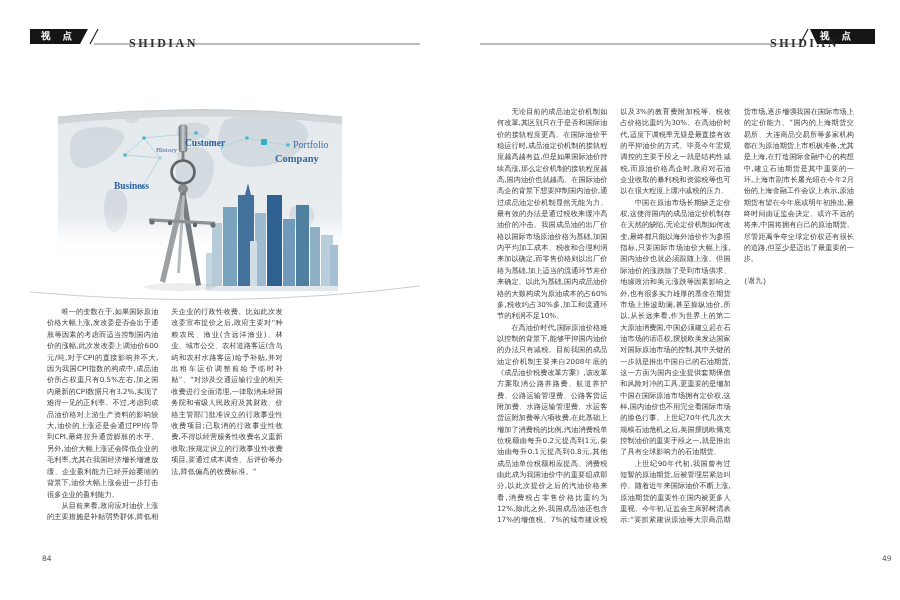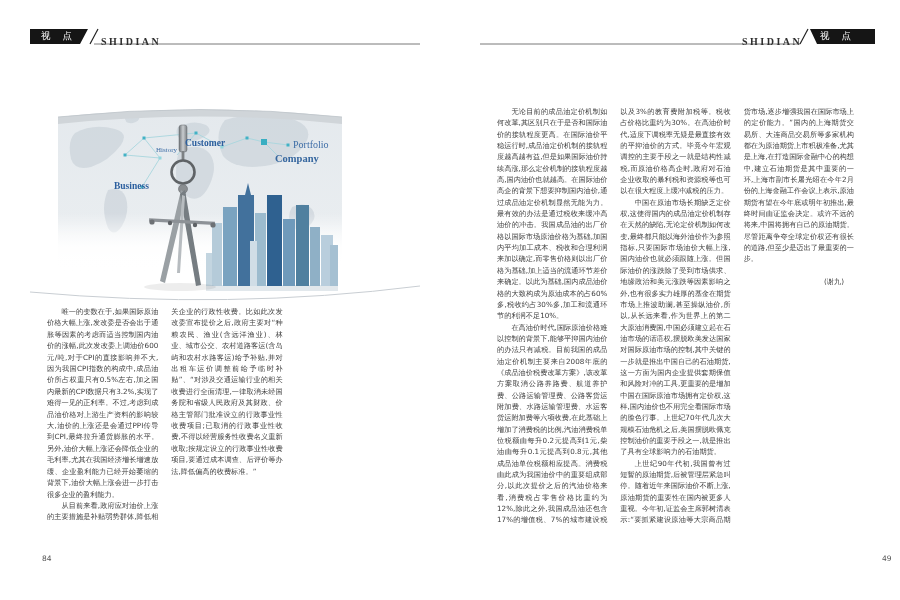--- a/index.html
+++ b/index.html
@@ -1,39 +1,39 @@
 <!DOCTYPE html>
 <html><head>
 <meta charset="utf-8">
 <style>
   html,body{margin:0;padding:0;}
   body{width:900px;height:600px;background:#ffffff;position:relative;overflow:hidden;
        font-family:"DejaVu Sans","Liberation Sans",sans-serif;}
   .abs{position:absolute;}
   
   .hdr-cn{position:absolute;color:#fff;font-family:"Liberation Serif",serif;
-          font-size:9.5px;font-weight:400;letter-spacing:12px;white-space:nowrap;}
+          font-size:9.5px;font-weight:700;letter-spacing:12px;white-space:nowrap;}
   .hdr-en{position:absolute;color:#2e2e2e;font-family:"Liberation Serif",serif;
-          font-size:10px;font-weight:600;letter-spacing:2.5px;white-space:nowrap;}
+          font-size:12px;font-weight:600;letter-spacing:2.5px;white-space:nowrap;margin-left:28px;}
   
   .maplabel{position:absolute;font-family:"Liberation Serif",serif;color:#3d6da6;white-space:nowrap;}
   .ml-history{left:119px;top:146px;font-size:7px;padding-left:37px;}
   .ml-customer{left:185px;top:138px;font-size:9.5px;font-weight:600;color:#2c5f9e;}
   .ml-portfolio{left:293px;top:139px;font-size:10px;}
   .ml-company{left:275px;top:153px;font-size:10.5px;font-weight:600;color:#36679f;}
   .ml-business{left:114px;top:181px;font-size:9.5px;font-weight:600;color:#2c5f9e;text-align:right;}
   
   .cols{position:absolute;column-gap:13px;column-count:3;column-fill:auto;
         font-size:7.2px;color:#3e3e3e;text-align:justify;overflow:hidden;
         font-family:"DejaVu Sans",sans-serif;}
   .cols-left{left:47px;top:306px;width:360px;height:217px;line-height:11.4px;}
   .cols-right{left:497px;top:106px;width:357px;height:420px;line-height:11.35px;}
   .cols p{margin:0;}
   .cols p.ind{text-indent:2em;}
-  .byline{text-align:right;margin-top:11px !important;padding-right:10px;}
+  .byline{text-align:left;margin-top:11px !important;padding-right:10px;font-family:Liberation Mono, monospace;}
   
   .pagenum{position:absolute;font-size:7.5px;color:#555;}
   .pn-left{left:42px;top:554px;}
   .pn-right{left:851px;top:554px;margin-left:31px;}
 </style>
 </head>
 <body>
 
 <svg class="abs" style="left:30px;top:26px;" width="390" height="22" viewBox="0 0 390 22">
   <polygon points="0,3 58,3 50,18 0,18" fill="#151515"></polygon>

